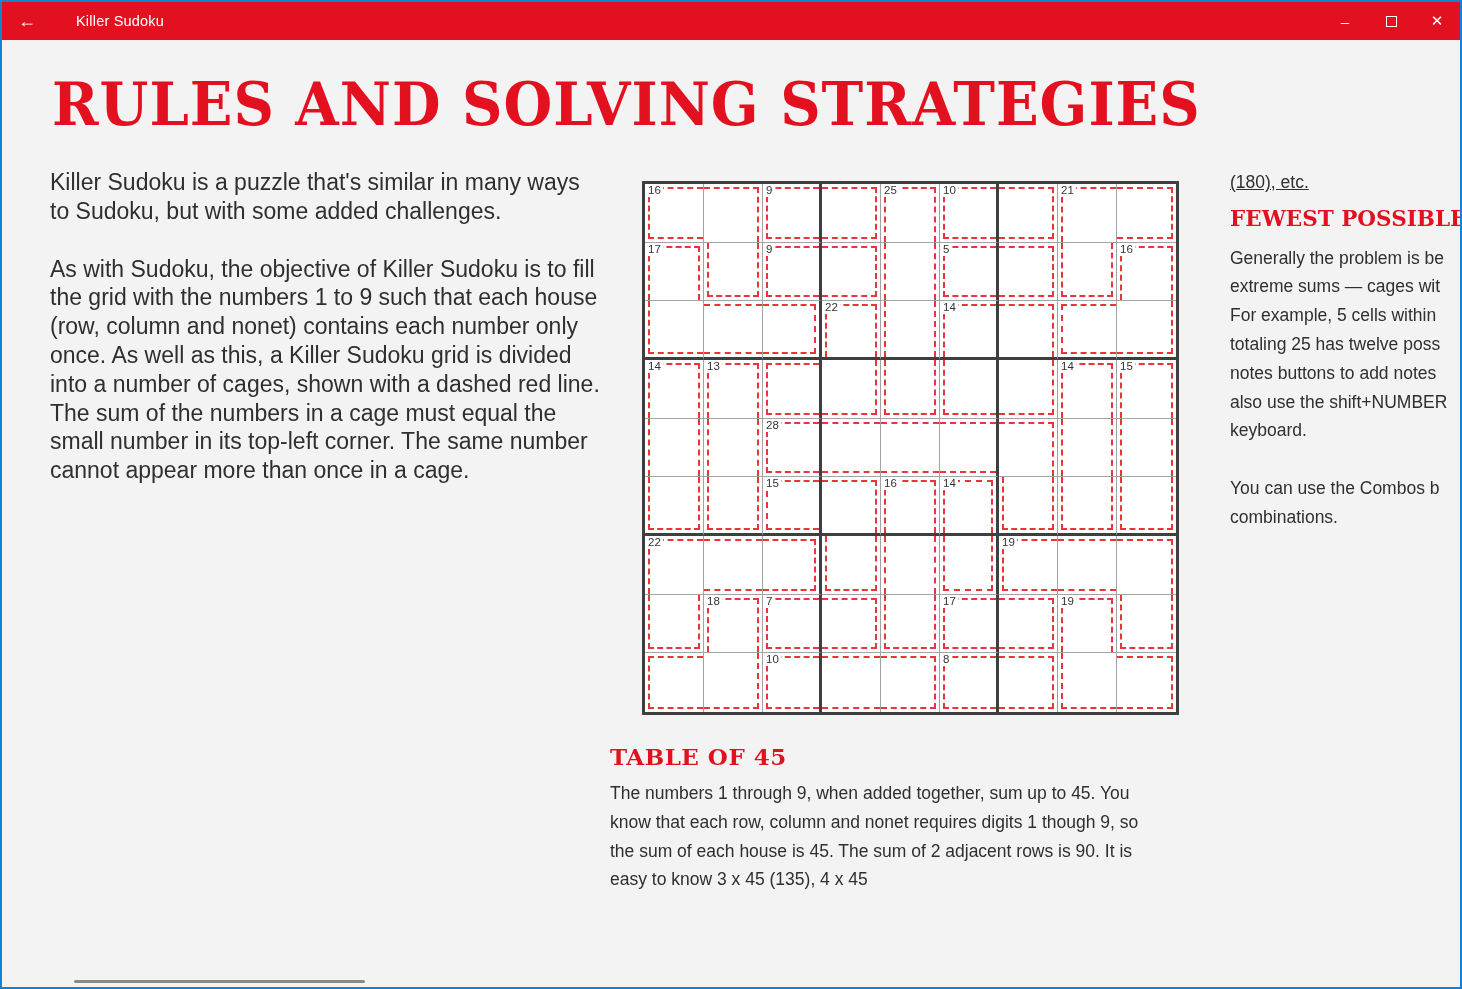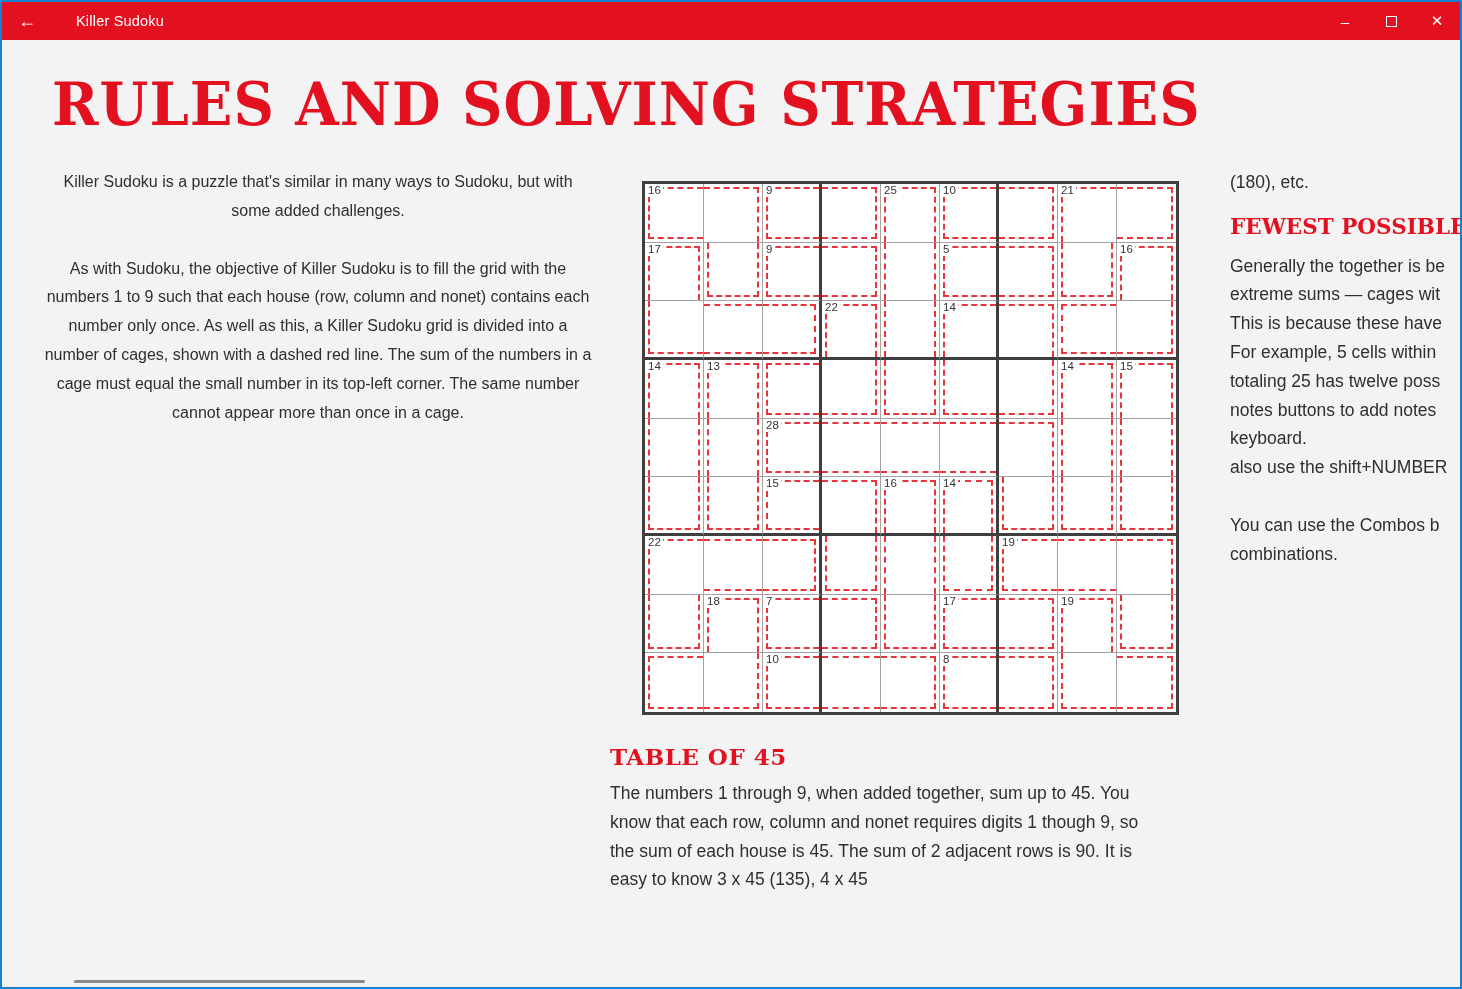--- a/index.html
+++ b/index.html
@@ -20,43 +20,43 @@
 
   
   .content { position:relative; height:calc(100% - 38px); overflow:hidden;border-radius:28px; }
 
   .brush { color:#e31120; font-family:"DejaVu Serif", serif; font-weight:700; }
 
   .page-heading { position:absolute; left:50px; top:30px; font-size:56px; line-height:1.15;
                   letter-spacing:1px; transform:scaleY(1.06); transform-origin:left top;
                   white-space:nowrap; }
 
-  .col-left { position:absolute; left:40px; top:128px; width:552px; color:#2f2f2f;
-              font-size:16px; line-height:28.8px;text-align:center; }
+  .col-left { position:absolute; left:48px; top:128px; width:552px; color:#2f2f2f;
+              font-size:23px; line-height:28.8px; }
   .col-left p { margin-bottom:29px; }
 
   .grid-wrap { position:absolute; left:640px; top:141px; }
   #sudoku { display:grid; grid-template-columns:repeat(9,1fr); grid-template-rows:repeat(9,1fr);
             width:537px; height:534px; background:#fff; border:3px solid #3f3f3f; }
   .cell { position:relative; border-right:1px solid #a3a3a3; border-bottom:1px solid #a3a3a3; }
   .cell.thick-r { border-right:3px solid #3f3f3f; }
   .cell.thick-b { border-bottom:3px solid #3f3f3f; }
   .cell.none-r { border-right:none; }
   .cell.none-b { border-bottom:none; }
   .cage-box { position:absolute; pointer-events:none; }
   .cage-sum { position:absolute; top:0; left:2px; z-index:2; font-size:11.5px; line-height:13px;
               color:#333; background:#fff; padding:0 2px 0 1px; }
 
   .table45 { position:absolute; left:608px; top:703px; width:545px; }
   .table45 h2 { font-size:23px; margin-bottom:9px; letter-spacing:.5px; }
   .table45 p { color:#2f2f2f; font-size:17.5px; line-height:28.8px; }
 
   .col-right { position:absolute; left:1228px; top:128px; width:231px; overflow:hidden;
                color:#2f2f2f; font-size:17.5px; line-height:28.8px; }
-  .col-right .carryover { margin-bottom:16px; }
+  .col-right .carryover { margin-bottom:8px;text-decoration:underline; }
   .col-right h2 { font-size:21.5px; margin:2px 0 10px 0; white-space:nowrap; }
   .col-right .line { white-space:nowrap; }
   .col-right .para-gap { height:29px; }
 
   .hscroll-thumb { position:absolute; left:72px; bottom:4px; width:291px; height:3px;
                    background:#8a8a8a; border-radius:2px; cursor:pointer; }
 </style>
 </head>
 <body>
 
@@ -365,28 +365,27 @@
 
     <div class="table45">
       <h2 class="brush">TABLE OF 45</h2>
       <p>The numbers 1 through 9, when added together, sum up to 45. You know that each row, column and nonet requires digits 1 though 9, so the sum of each house is 45. The sum of 2 adjacent rows is 90. It is easy to know 3 x 45 (135), 4 x 45</p>
     </div>
 
     <div class="col-right">
       <div class="carryover line">(180), etc.</div>
       <h2 class="brush">FEWEST POSSIBLE COMBINATIONS</h2>
       <div id="rc-para1">
-          <div class="line">Generally the together is be</div>
+          <div class="line">Generally the problem is be</div>
           <div class="line">extreme sums — cages wit</div>
-          <div class="line">This is because these have</div>
           <div class="line">For example, 5 cells within</div>
           <div class="line">totaling 25 has twelve poss</div>
           <div class="line">notes buttons to add notes</div>
+          <div class="line">also use the shift+NUMBER</div>
           <div class="line">keyboard.</div>
-          <div class="line">also use the shift+NUMBER</div>
         </div>
       <div class="para-gap"></div>
       <div id="rc-para2">
           <div class="line">You can use the Combos b</div>
           <div class="line">combinations.</div>
         </div>
     </div>
 
     <div class="hscroll-thumb"></div>
 

